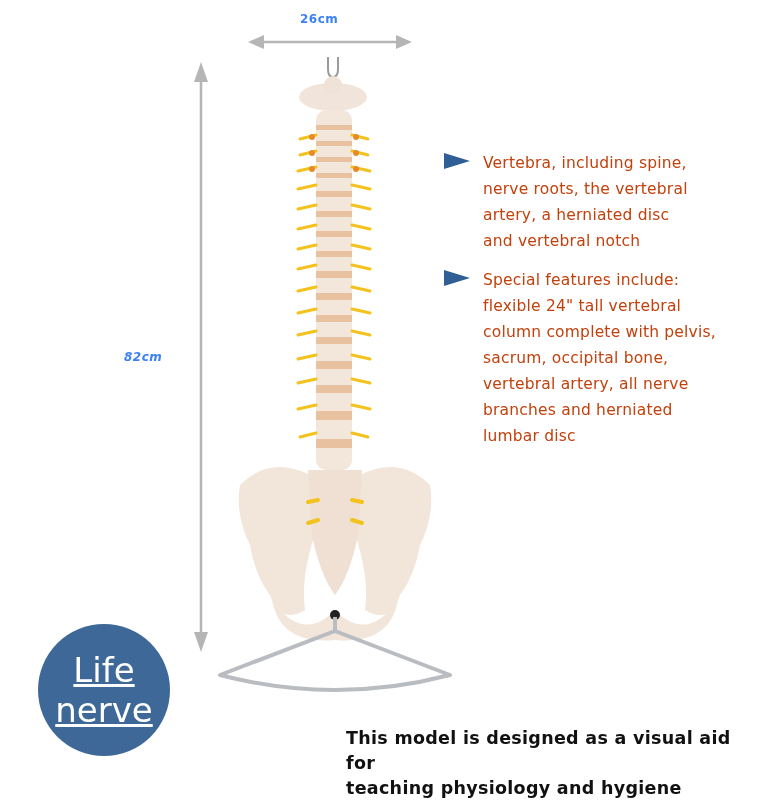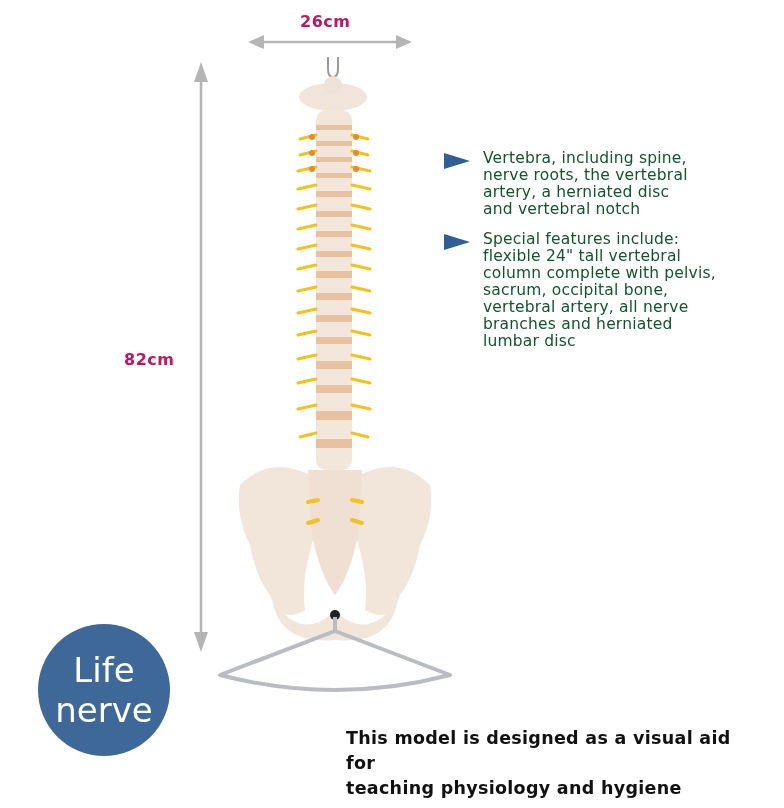--- a/index.html
+++ b/index.html
@@ -1,30 +1,30 @@
 <!DOCTYPE html>
 <html><head>
 <meta charset="utf-8">
 <style>
   html, body { margin: 0; padding: 0; background: #ffffff; }
   body { width: 784px; height: 808px; position: relative; overflow: hidden; font-family: "DejaVu Sans", sans-serif; }
 
-  .dim-label { position: absolute; color: #be185d; font-size: 16px; font-weight: bold; letter-spacing: 0.5px; }
+  .dim-label { position: absolute; color: #3b82f6; font-size: 12px; font-weight: bold; letter-spacing: 0.5px; }
   #width-label { left: 300px; top: 12px; }
-  #height-label { left: 124px; top: 350px; }
+  #height-label { left: 124px; top: 350px; font-style: italic; }
 
   .arrow-svg { position: absolute; }
 
   .bullets { position: absolute; left: 444px; top: 150px; width: 320px; }
   .bullet { display: flex; align-items: flex-start; margin-bottom: 13px; }
   .bullet-icon { width: 26px; height: 16px; margin-top: 3px; margin-right: 13px; flex: 0 0 auto; }
-  .bullet-text { font-size: 15.5px; line-height: 17px; color: #14532d; white-space: pre-line; letter-spacing: 0.2px; }
+  .bullet-text { font-size: 15.5px; line-height: 26px; color: #c2410c; white-space: pre-line; letter-spacing: 0.2px; }
 
   .badge { position: absolute; left: 38px; top: 624px; width: 132px; height: 132px; border-radius: 50%; background: #3d6897; color: #ffffff; display: flex; flex-direction: column; align-items: center; justify-content: center; }
-  .badge span { font-size: 34px; line-height: 40px; font-family: "DejaVu Sans", sans-serif; }
+  .badge span { font-size: 34px; line-height: 40px; font-family: "DejaVu Sans", sans-serif; text-decoration: underline; }
 
   .footer { position: absolute; left: 346px; top: 726px; width: 420px; font-size: 17.5px; line-height: 25px; font-weight: bold; color: #111111; white-space: pre-line; letter-spacing: 0.3px; }
 
   .model { position: absolute; left: 200px; top: 55px; width: 270px; height: 650px; }
 </style>
 </head>
 <body>
 
 <div id="width-label" class="dim-label">26cm</div>
 <svg class="arrow-svg" style="left:246px;top:34px" width="168" height="16">

